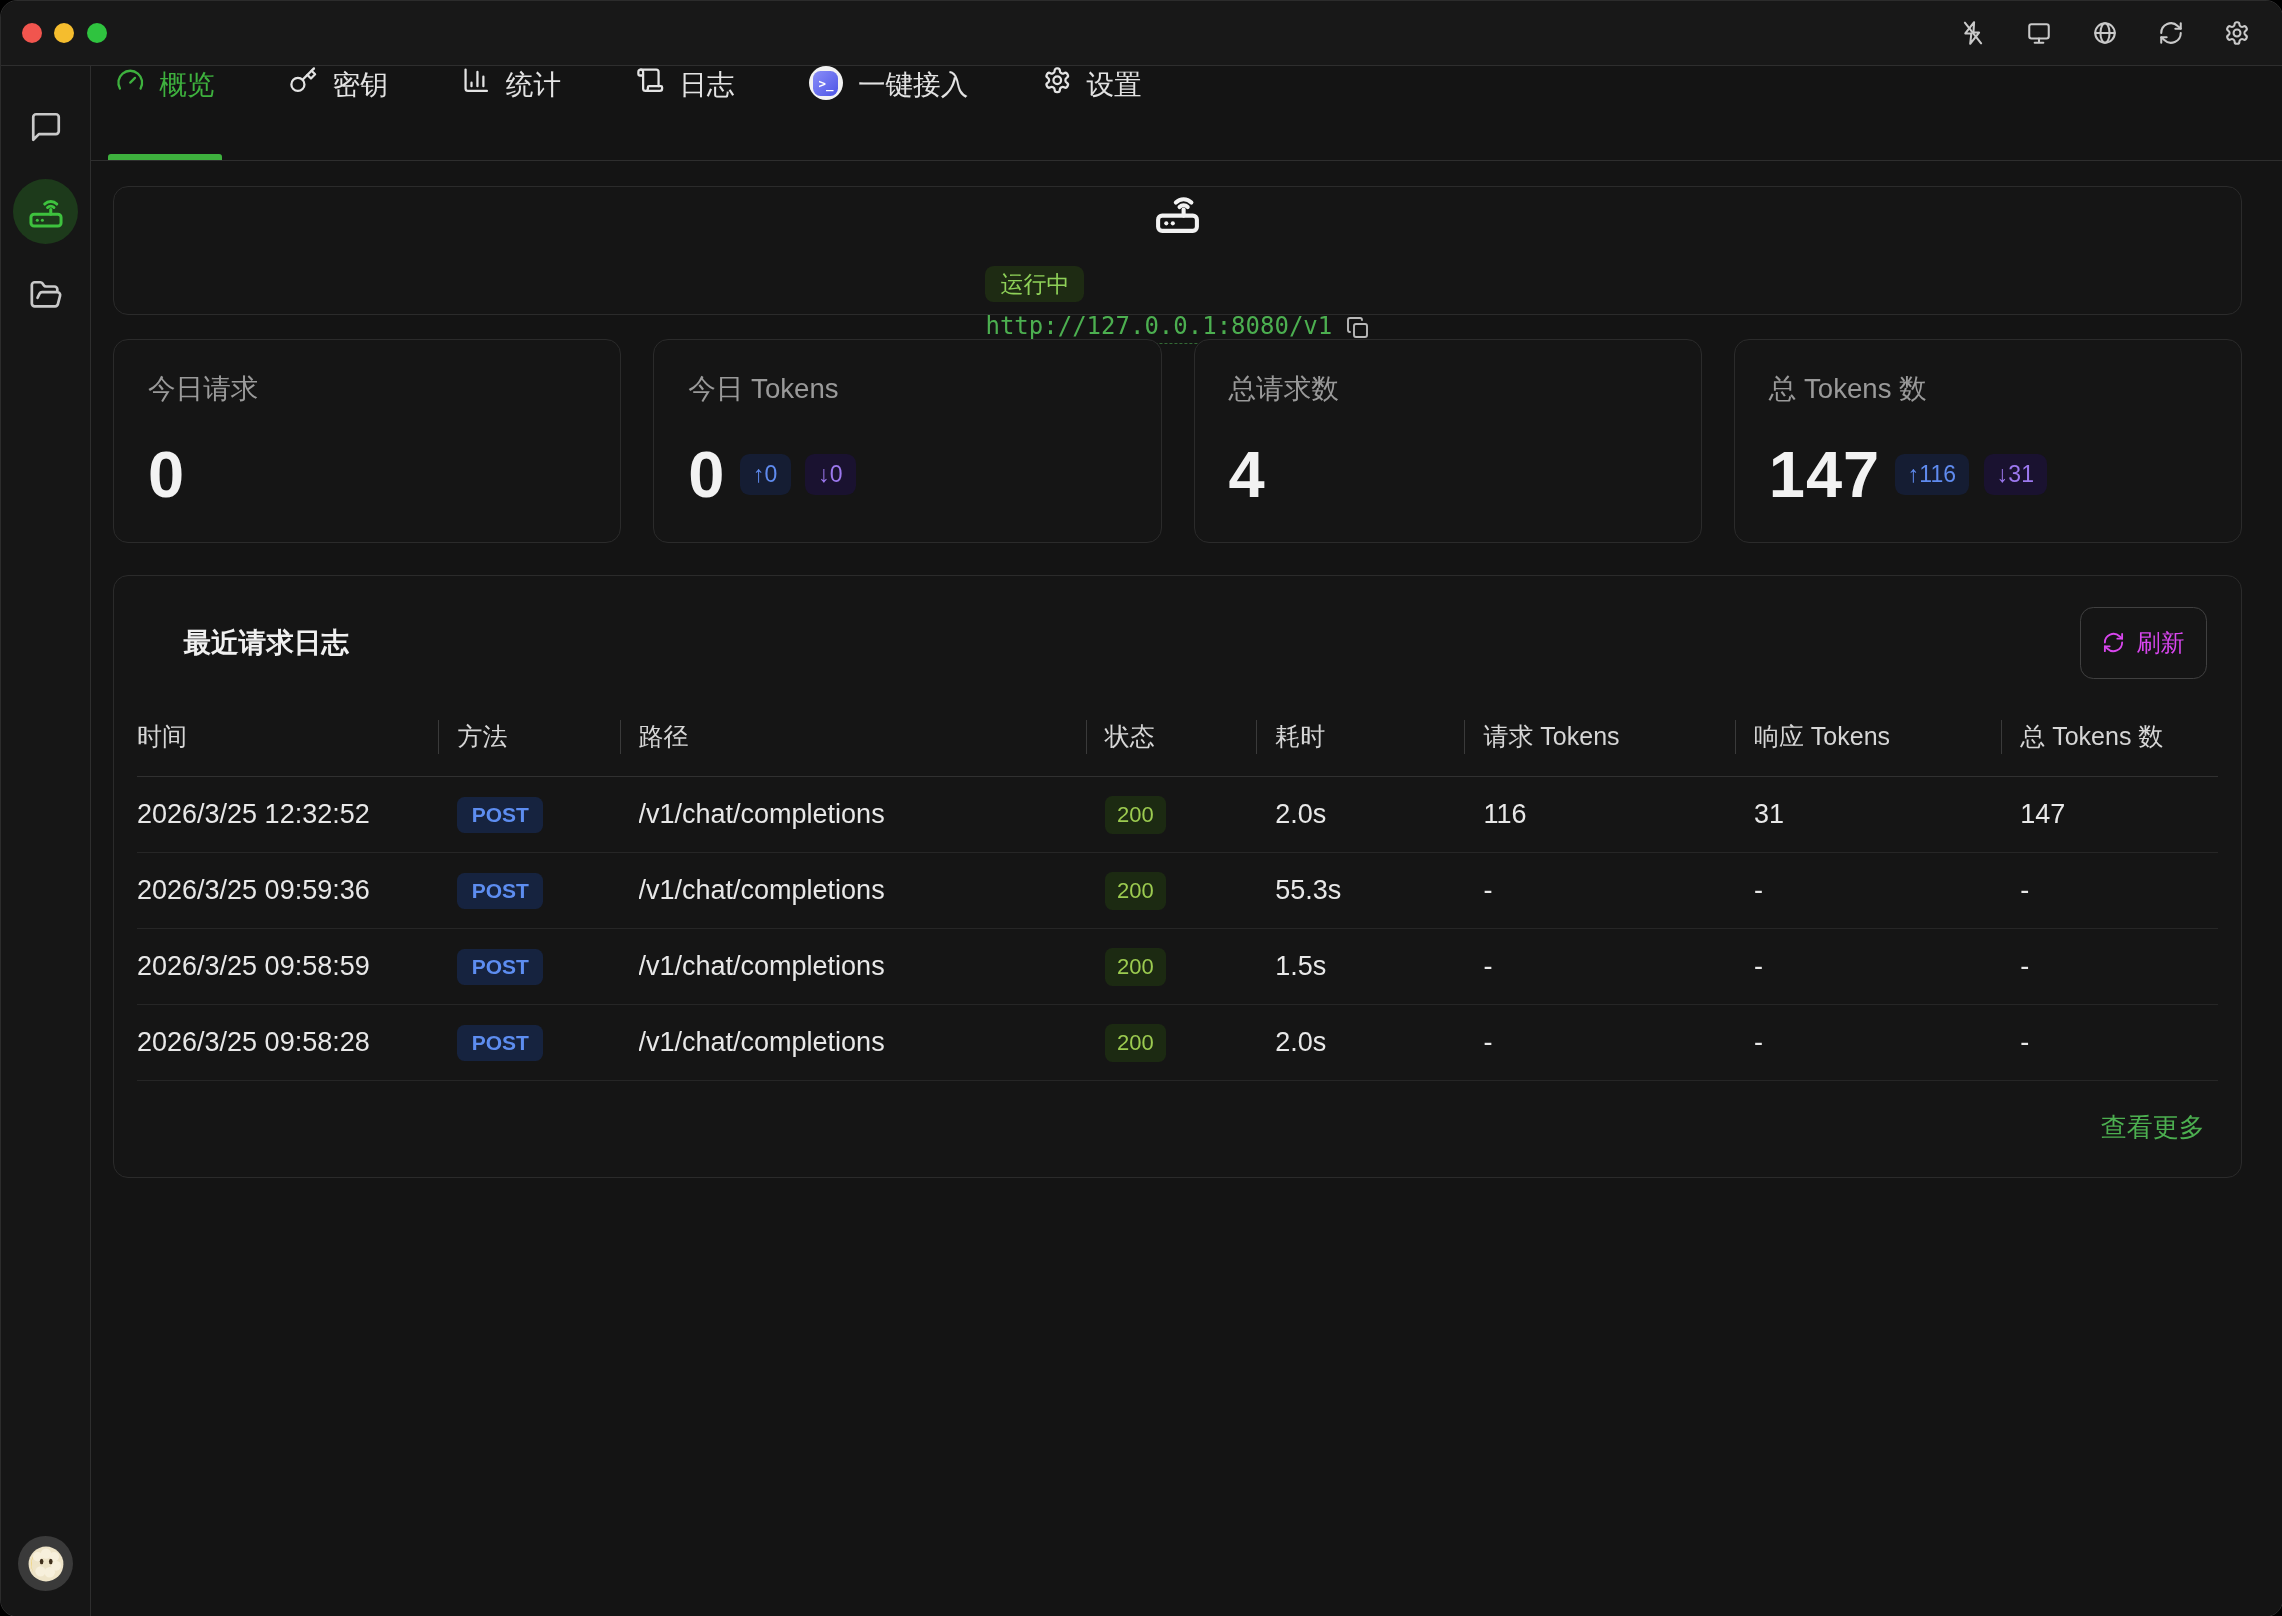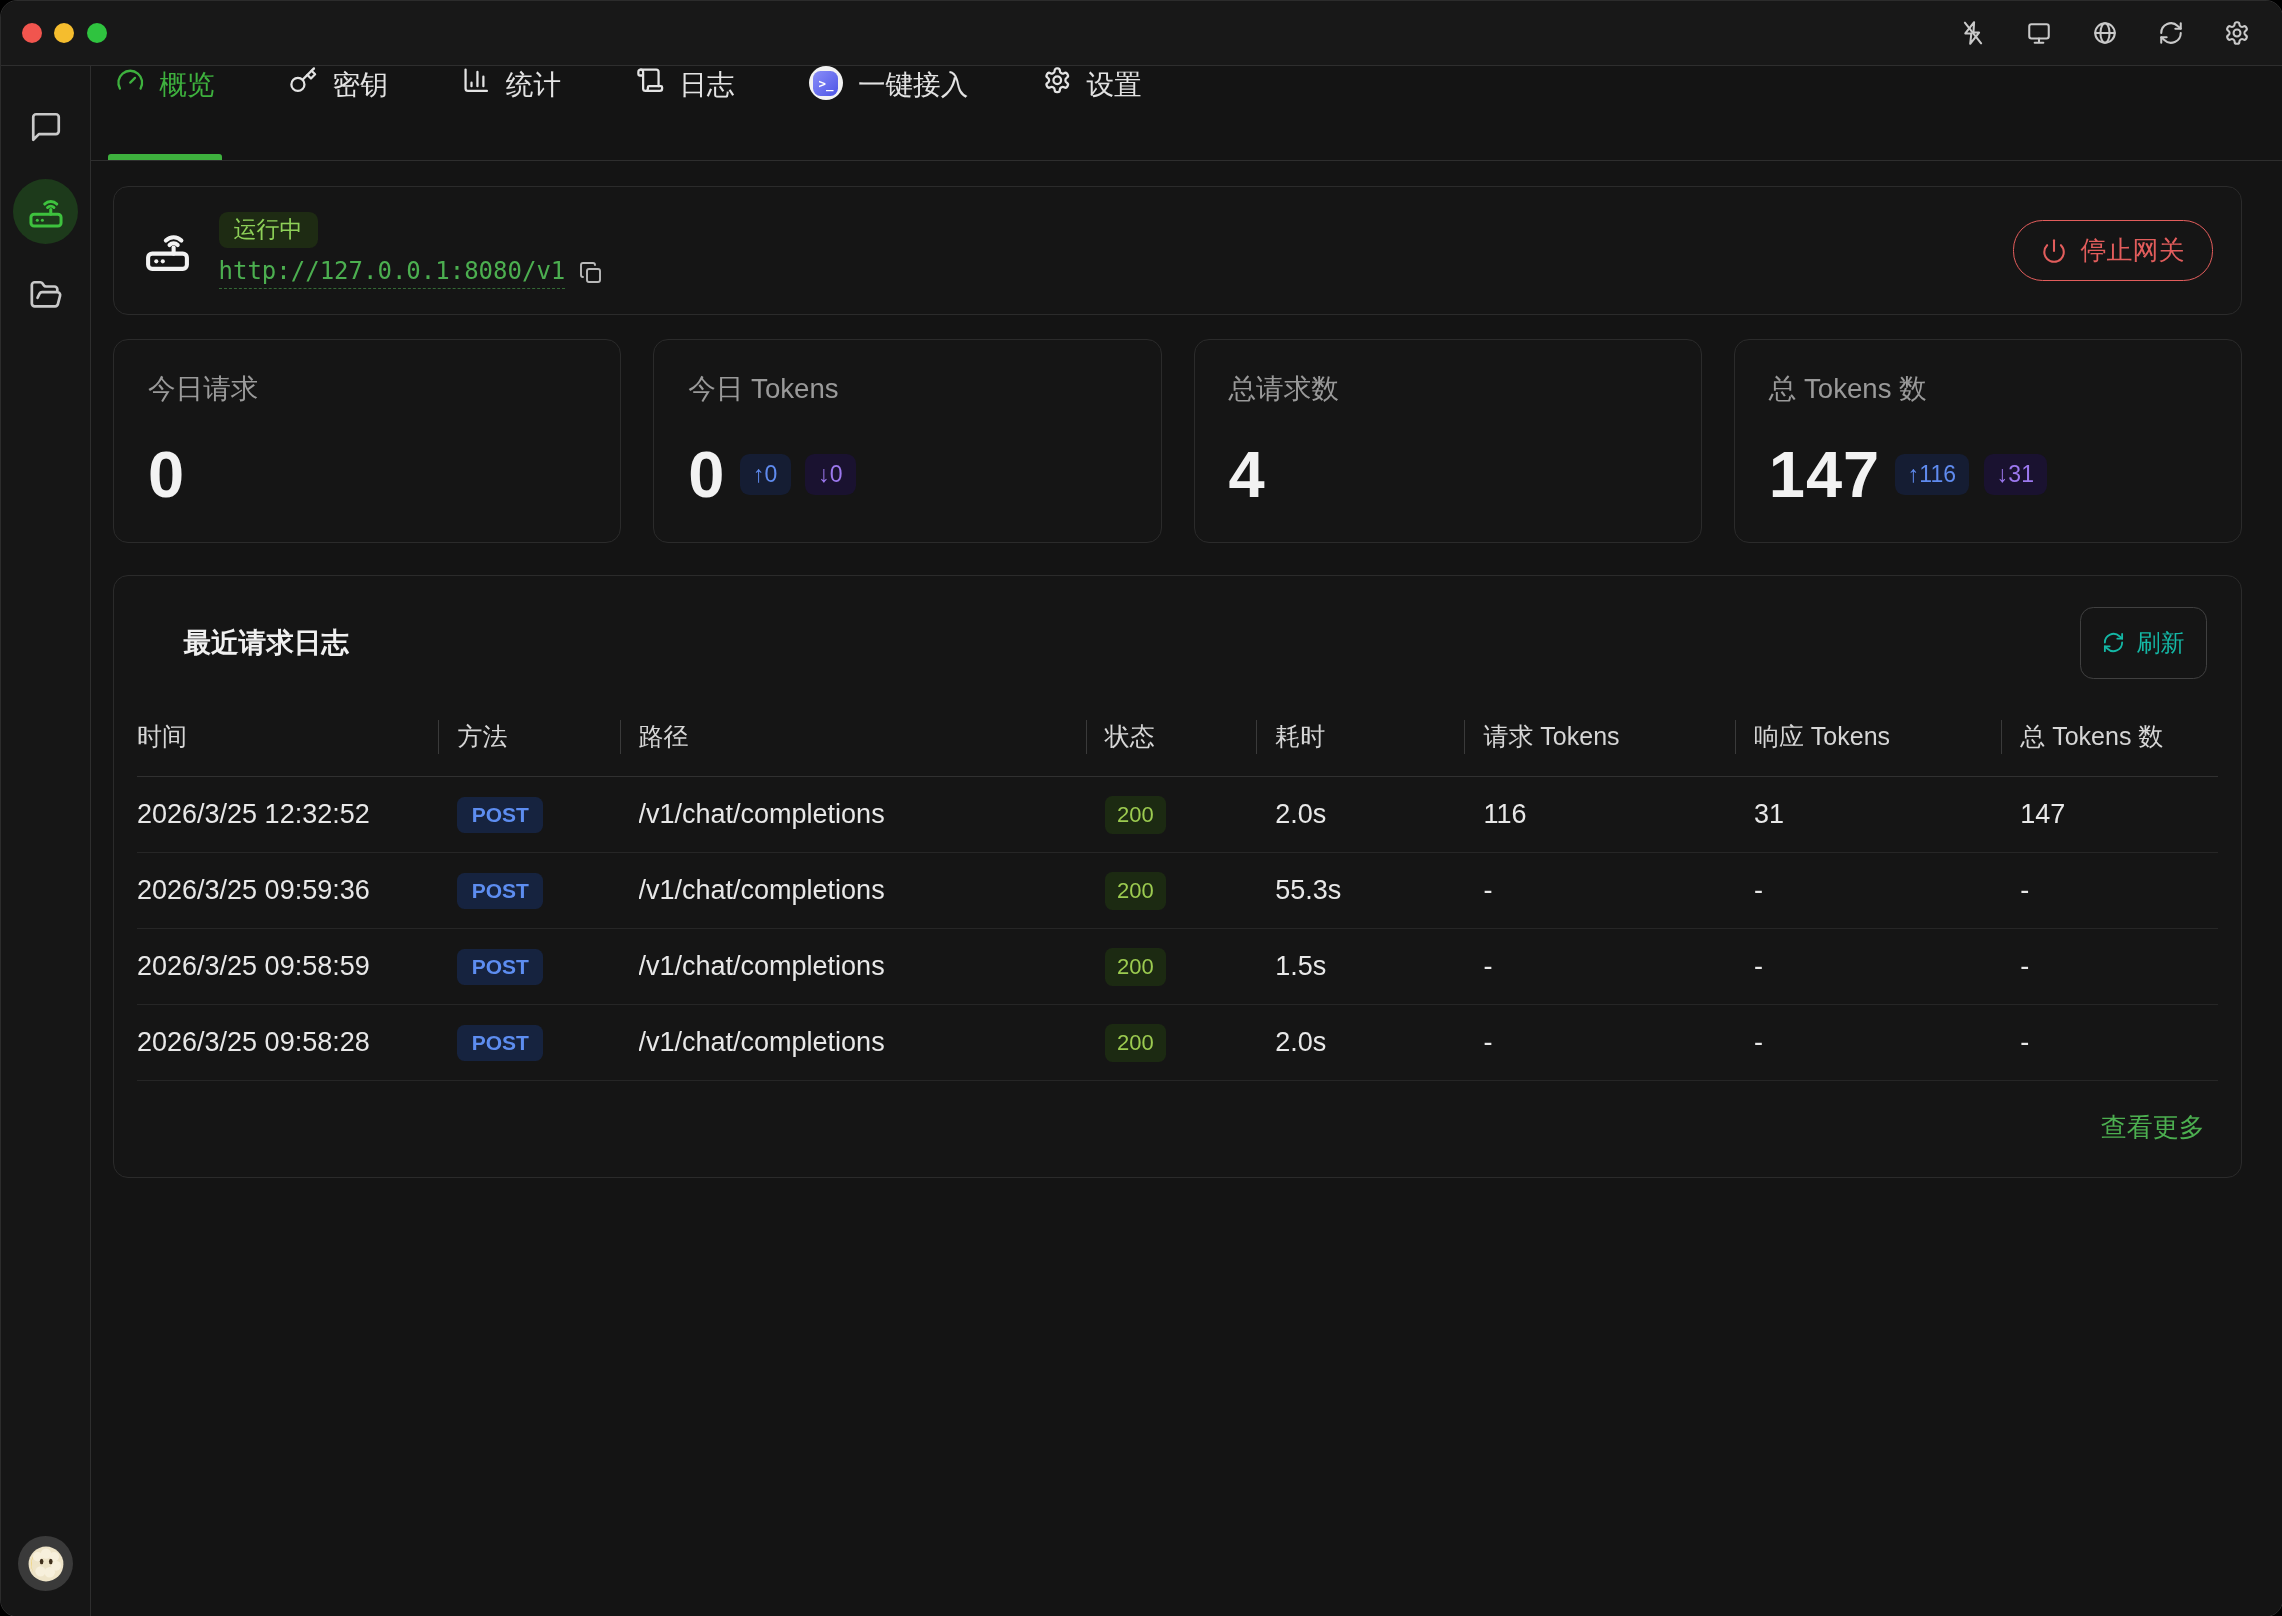--- a/index.html
+++ b/index.html
@@ -67,21 +67,21 @@
     width:34px; height:34px; border-radius:50%; background:#f2f2f2;
     display:flex; align-items:center; justify-content:center;
   }
   .quick-inner {
     width:25px; height:25px; border-radius:7.6px; background:linear-gradient(135deg,#8a8ef8,#4d55e6);
     color:#fff; font-family:"DejaVu Sans Mono",monospace; font-size:12.4px; font-weight:bold;
     display:flex; align-items:center; justify-content:center;
   }
 
   .page { flex:1; padding:25px 40px 0 22px; overflow:hidden; }
-  .card { background:#151515; border:1px solid #2b2b2b; border-radius:15px; }
+  .card { background:#151515; border:1px solid #2b2b2b; border-radius:15px;flex-direction:column; }
 
   
   .gateway-card { height:129px; display:flex; align-items:center; padding:0 28.5px; gap:27px; }
   .gw-router { color:#f2f2f2; }
   .gw-router svg { width:49px; height:49px; }
   .gw-info { display:flex; flex-direction:column; gap:9.5px; }
   .badge-running {
     align-self:flex-start; background:#1e2b13; color:#8ed058; font-size:23px;
     padding:6.7px 15px; border-radius:8.6px; line-height:1;
   }
@@ -110,21 +110,21 @@
   .delta.down { color:var(--down-purple); background:#1a1230; }
   .stat-value-row .delta:first-of-type { margin-left:7.6px; }
 
   
   .logs-card { margin-top:32px; padding:23px 23px 0; }
   .logs-head { display:flex; align-items:center; padding:7.6px 11.4px 1.9px; }
   .logs-title { font-size:27.6px; font-weight:700; color:#f0f0f0;margin-left:35px; }
   .refresh-btn {
     margin-left:auto; display:flex; align-items:center; gap:11.4px;
     background:transparent; border:1px solid #404040; border-radius:13.3px;
-    color:#14b8a6; font-size:24px; padding:19px 21px; cursor:pointer;
+    color:#d946ef; font-size:24px; padding:19px 21px; cursor:pointer;
   }
   .refresh-btn svg { width:23px; height:23px; }
 
   table.logs { width:100%; border-collapse:collapse; table-layout:fixed; margin-top:17px; }
   .logs th {
     text-align:left; font-weight:500; color:#d6d6d6; font-size:25px;
     padding:23px 9.5px 23px 0; position:relative; border-bottom:1px solid #303030;
   }
   .logs th:not(:first-child)::before {
     content:""; position:absolute; left:-19px; top:50%; transform:translateY(-50%);

